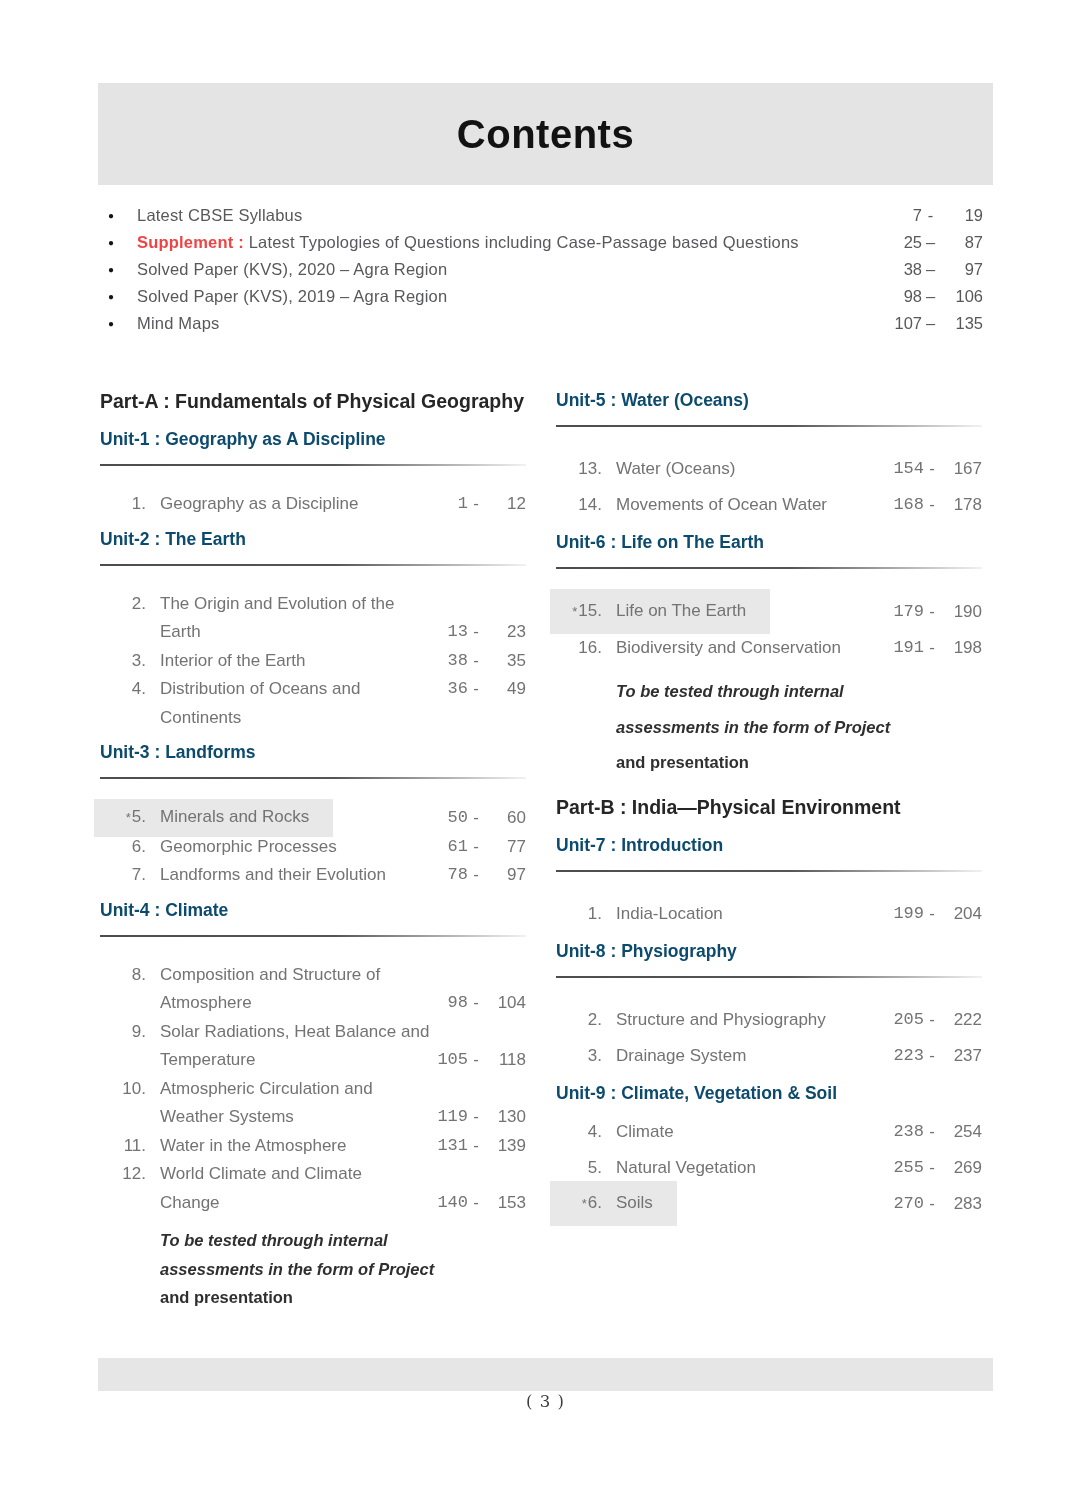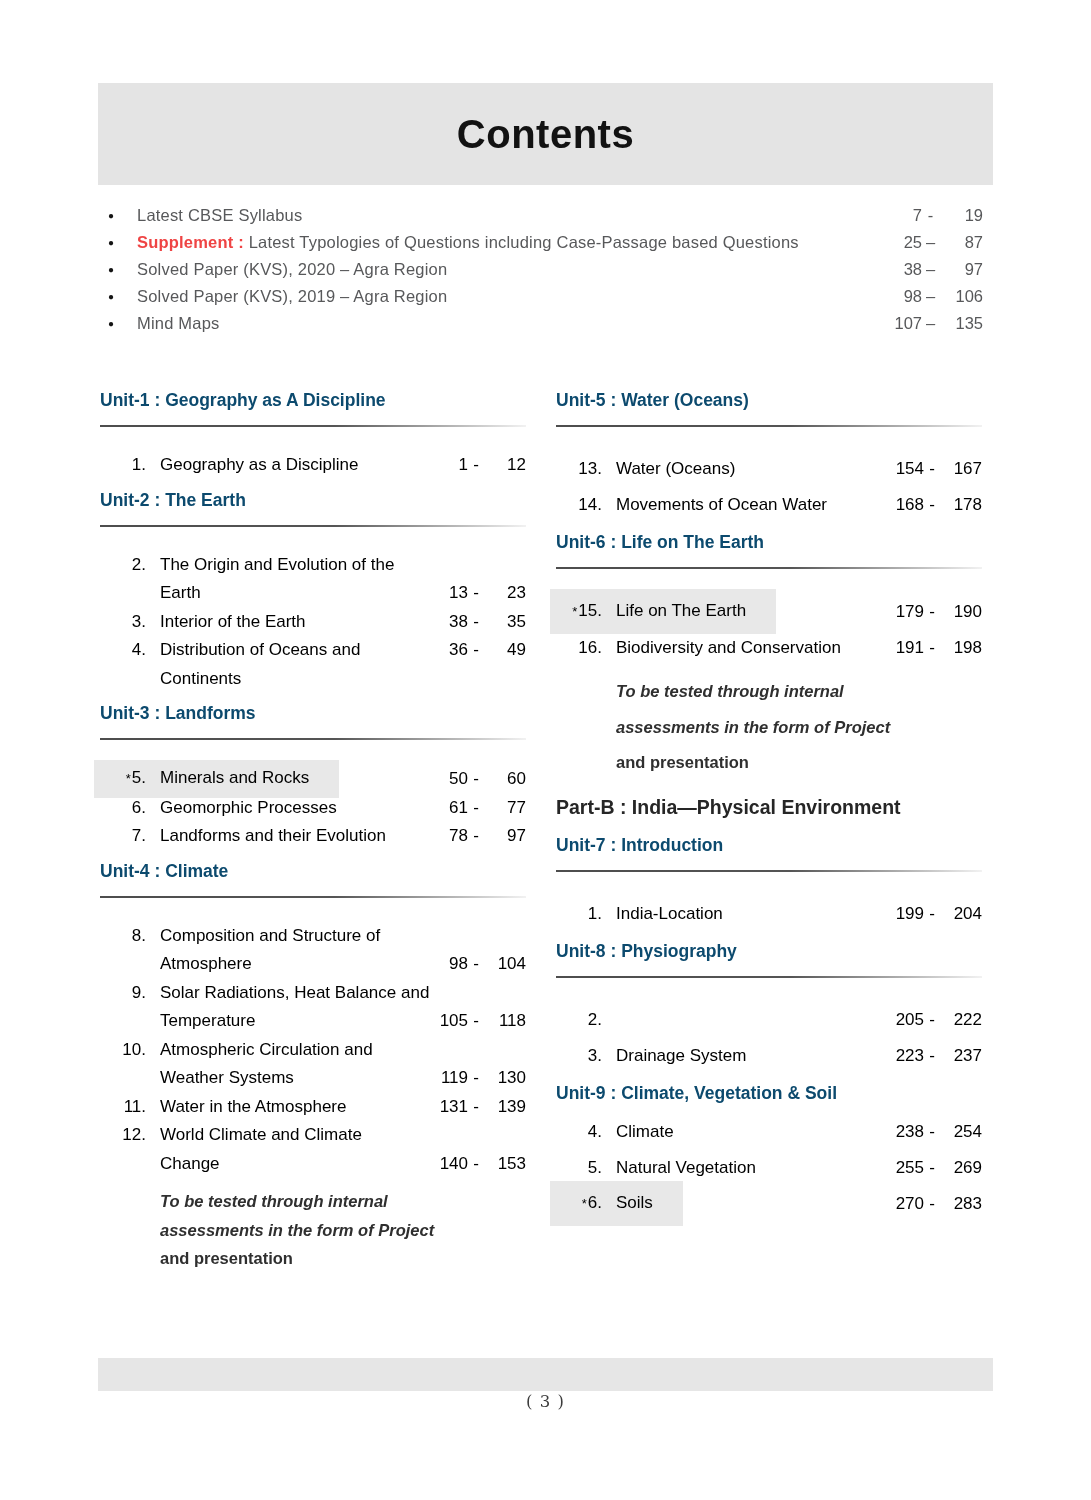--- a/index.html
+++ b/index.html
@@ -30,29 +30,29 @@
   .columns{margin:46px 108px 0 100px;display:flex;gap:30px;}
   .col{width:426px;flex:none;}
 
   .part-h{font-size:19.5px;font-weight:bold;color:#262626;margin:5px 0 15px 0;line-height:24px;}
   .unit-h{font-size:17.5px;font-weight:bold;color:#0c4a6e;margin:5px 0 0 0;line-height:23px;}
   .rule{height:2px;margin-top:13px;
     background:linear-gradient(to right,#4d4d4d 0%,#555555 55%,#bdbdbd 85%,#f2f2f2 100%);}
 
   .chapters{margin:24px 0 9px 0;}
   .chapters.tight{margin-top:9px;}
-  .chp-line{display:flex;align-items:flex-end;line-height:28.5px;font-size:17px;color:#000000;}
+  .chp-line{display:flex;align-items:flex-end;line-height:28.5px;font-size:17px;color:#737373;}
   .col-right .chp-line{line-height:35.5px;}
   .chp-main{display:inline-flex;align-items:baseline;}
-  .chp-main.hl{background:#e8e8e8;padding:4px 30px 4px 6px;margin:-4px 0 -4px -6px;}
+  .chp-main.hl{background:#e8e8e8;padding:4px 24px 4px 6px;margin:-4px 0 -4px -6px;}
   .chp-num{width:46px;text-align:right;flex:none;}
   .chp-star{font-size:13px;margin-right:1px;}
   .chp-title{margin-left:14px;white-space:nowrap;}
   .chp-pages{margin-left:auto;display:inline-flex;flex:none;}
-  .chp-pages .ps{min-width:37px;text-align:right;}
+  .chp-pages .ps{min-width:37px;text-align:right;font-family:Liberation Mono, monospace;}
   .chp-pages .pd{width:16px;text-align:center;}
   .chp-pages .pe{min-width:42px;text-align:right;}
 
   .note{margin:2px 0 14px 60px;font-size:16.5px;font-weight:bold;color:#2f2f2f;}
   .note div{line-height:28.5px;}
   .col-right .note div{line-height:35.5px;}
   .note .it{font-style:italic;}
 
   
   .footer-bar{position:absolute;left:98px;right:98px;top:1358px;height:33px;background:#e6e6e6;}
@@ -109,20 +109,21 @@
       <span class="fm-pages">
         <span class="ps">107</span>
         <span class="pd">–</span>
         <span class="pe">135</span>
       </span>
     </div>
   </div>
 
 <div class="columns">
   <div class="col col-left" id="col-left">
+      <div class="part-h">Part-A : Fundamentals of Physical Geography</div>
       <div class="unit-h">Unit-1 : Geography as A Discipline</div>
       <div class="rule"></div>
       <div class="chapters">
         <div class="chp-line">
           <span class="chp-main">
             <span class="chp-num">1.</span>
             <span class="chp-title">Geography as a Discipline</span>
           </span>
           <span class="chp-pages">
             <span class="ps">1</span>
@@ -379,20 +380,21 @@
             <span class="pe">204</span>
           </span>
         </div>
       </div>
       <div class="unit-h">Unit-8 : Physiography</div>
       <div class="rule"></div>
       <div class="chapters">
         <div class="chp-line">
           <span class="chp-main">
             <span class="chp-num">2.</span>
+            <span class="chp-title">Structure and Physiography</span>
           </span>
           <span class="chp-pages">
             <span class="ps">205</span>
             <span class="pd">-</span>
             <span class="pe">222</span>
           </span>
         </div>
         <div class="chp-line">
           <span class="chp-main">
             <span class="chp-num">3.</span>

